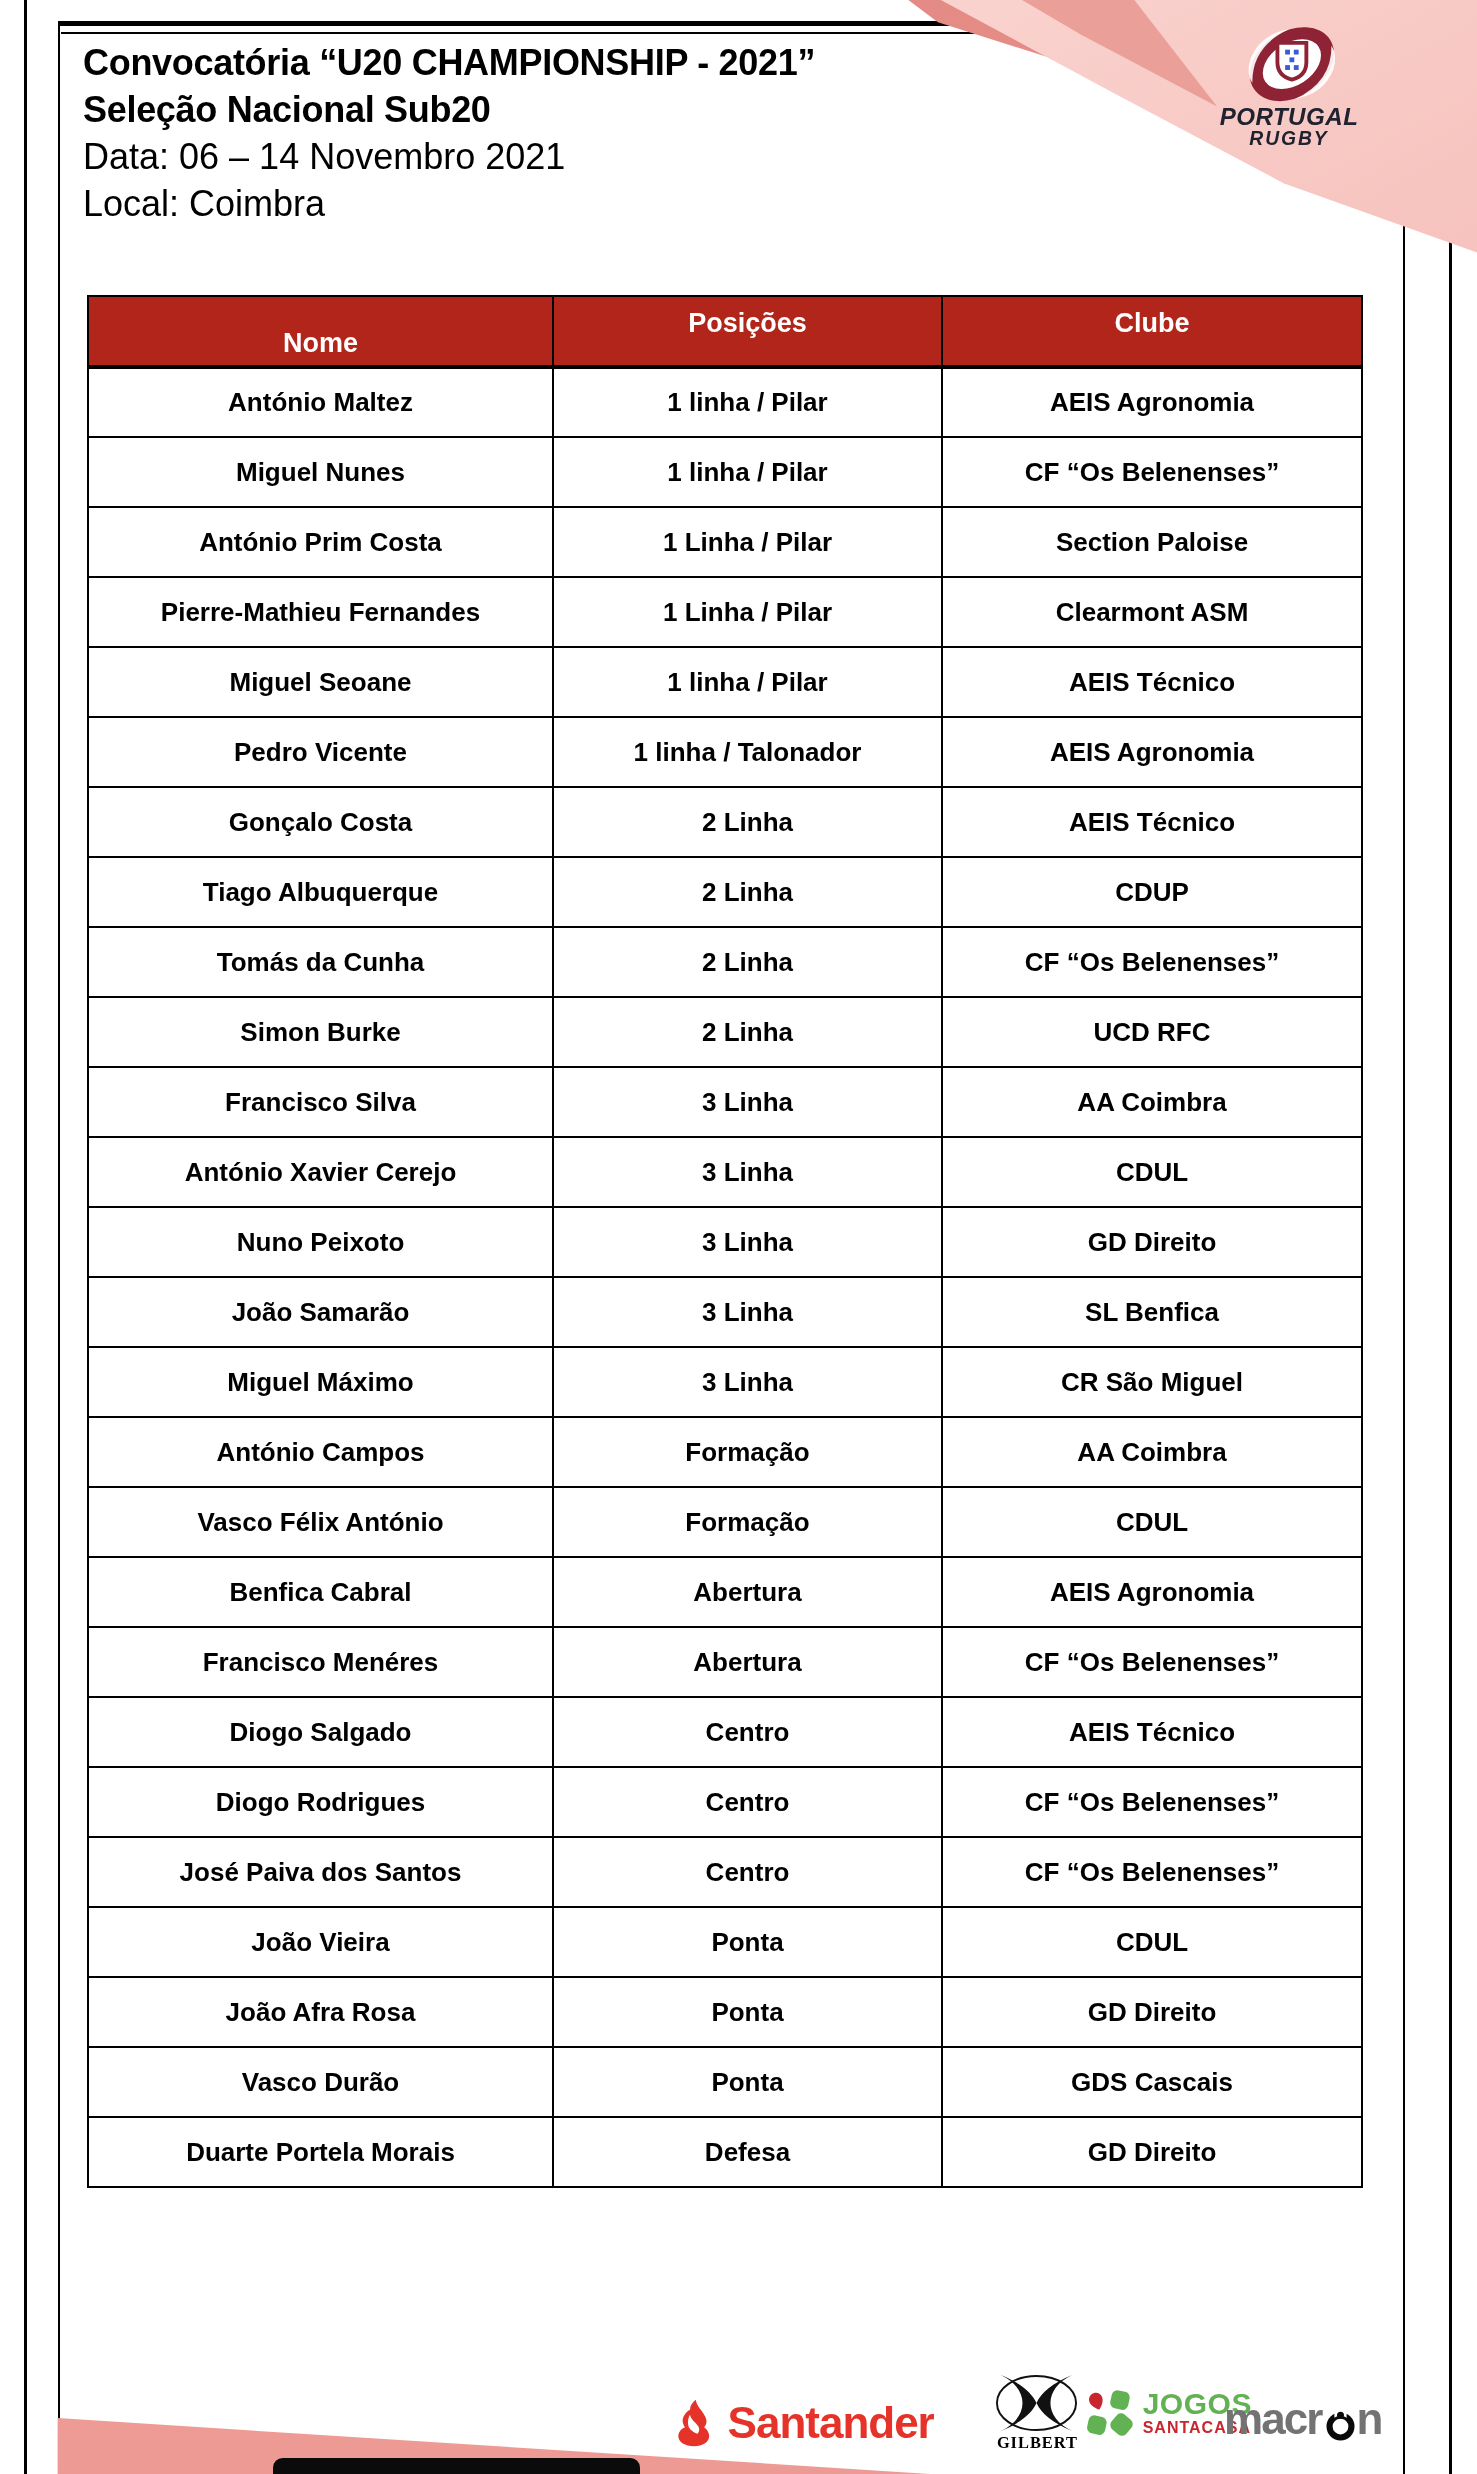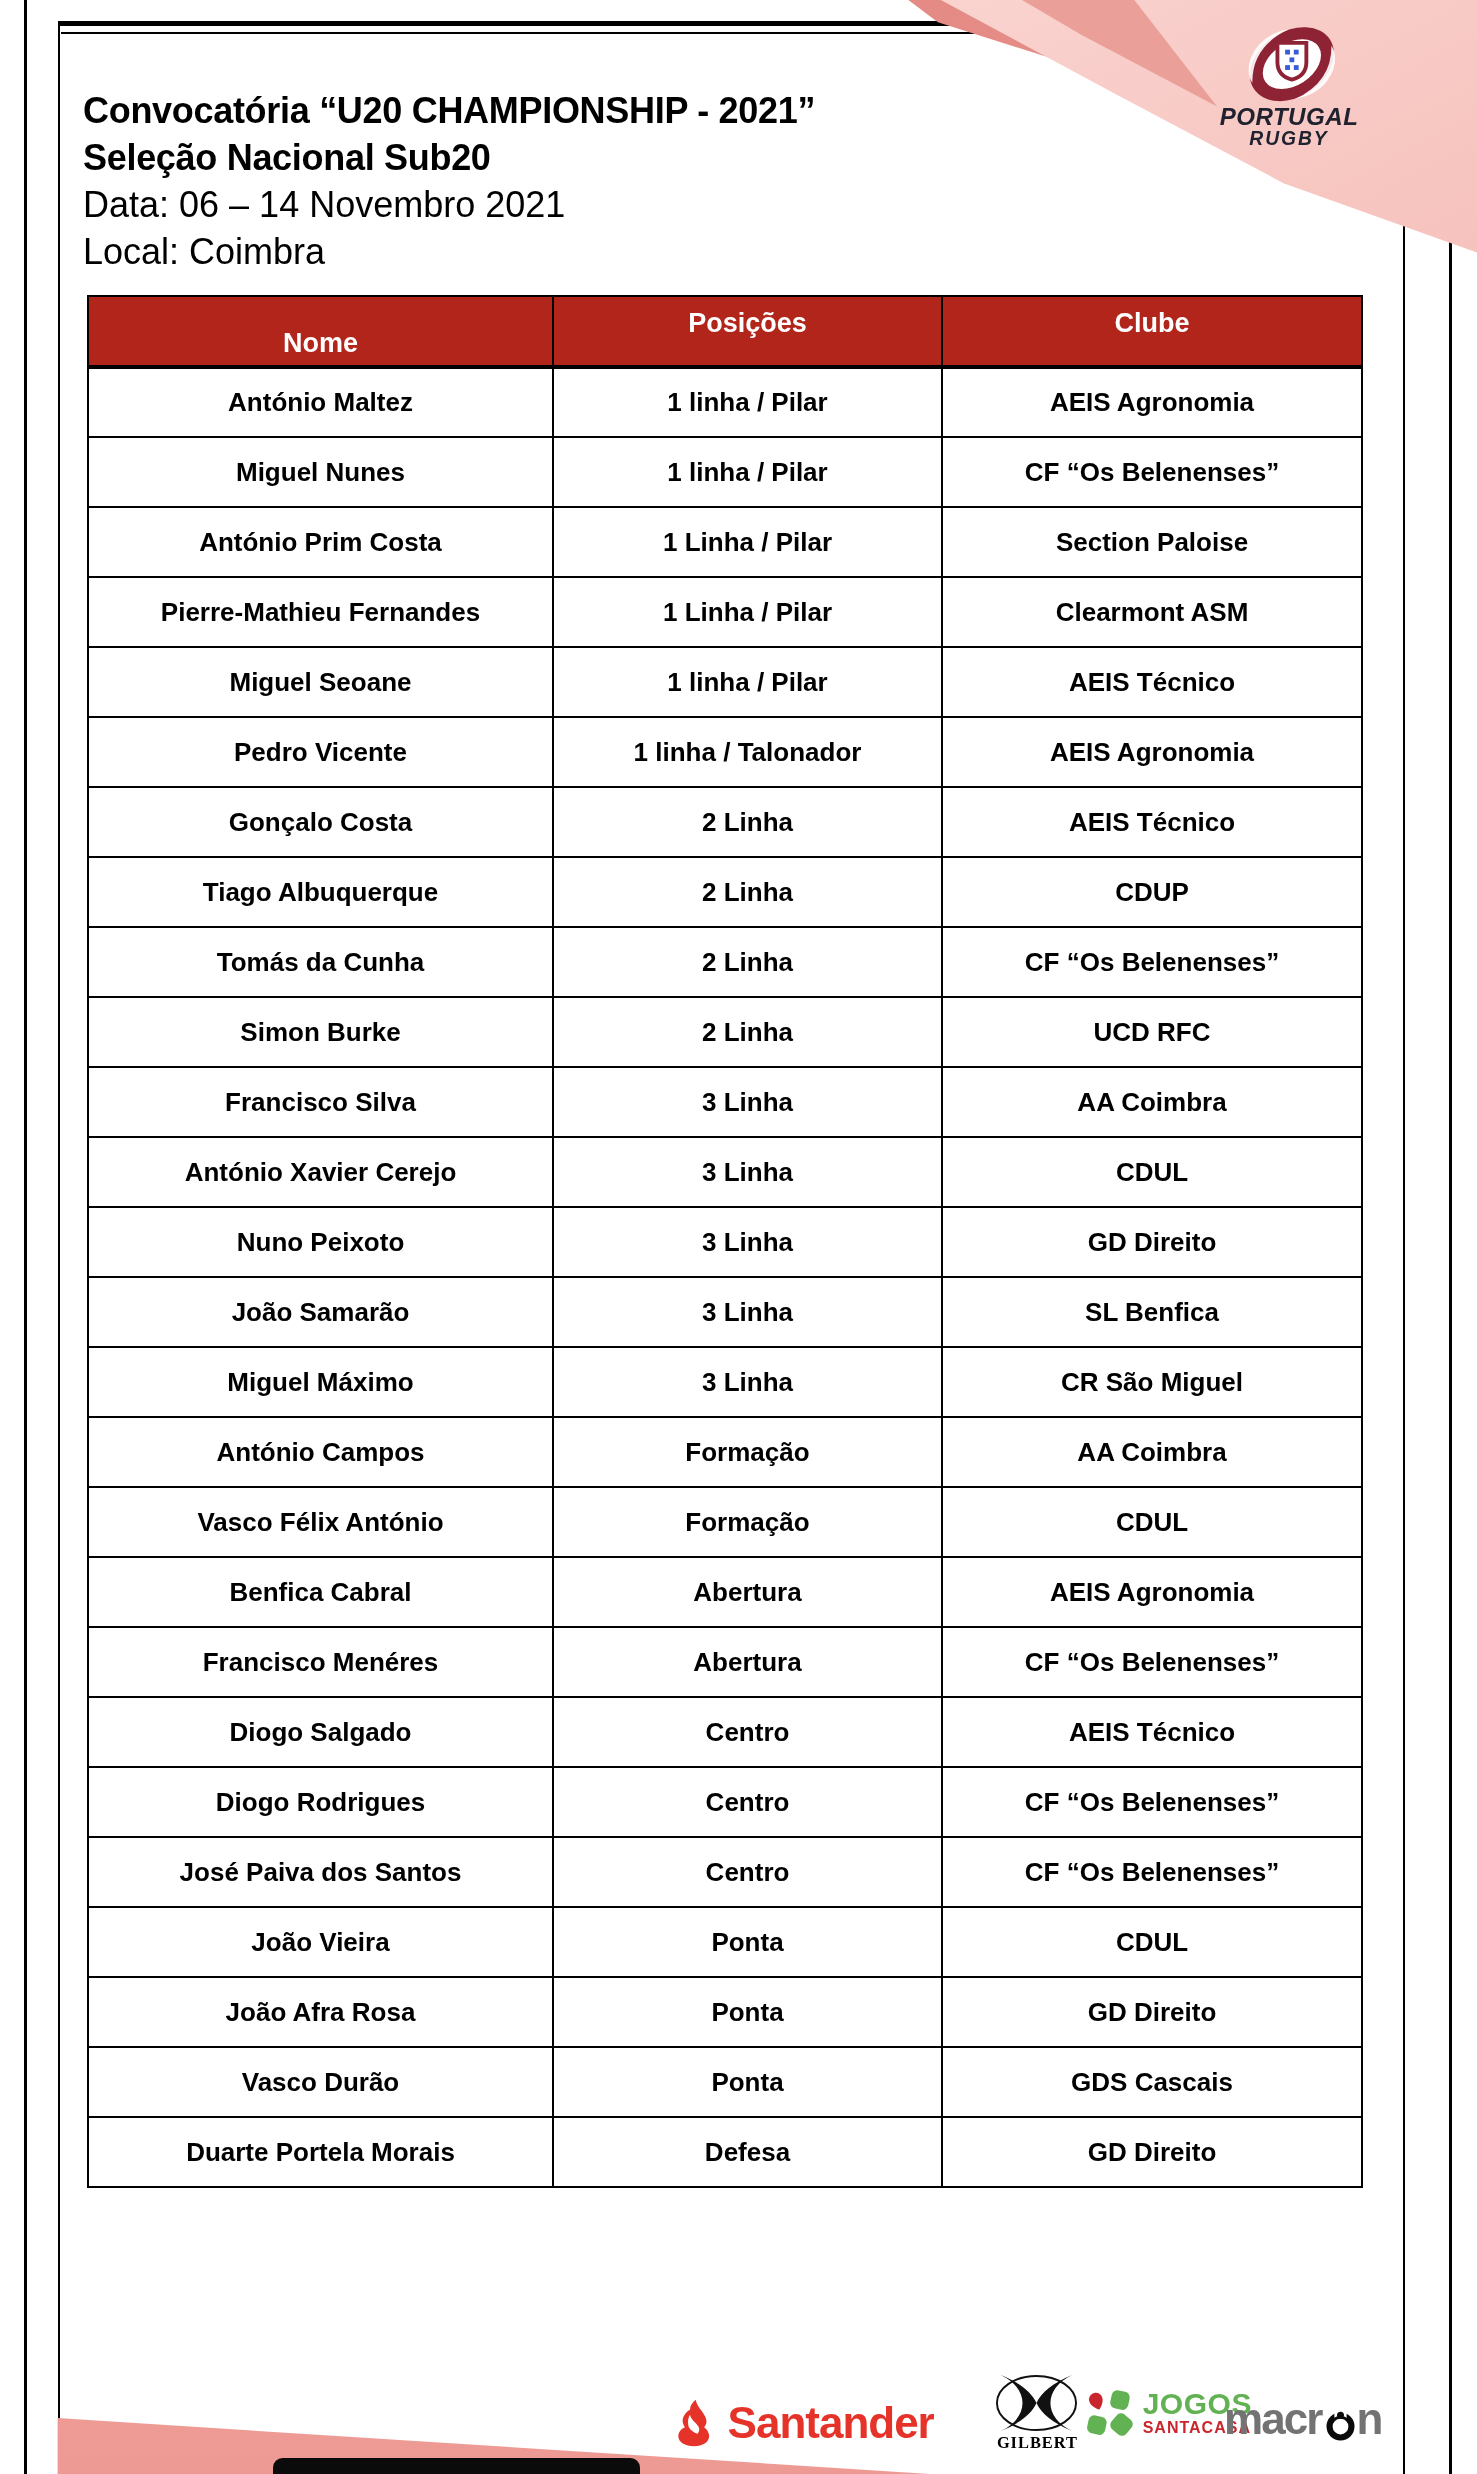--- a/index.html
+++ b/index.html
@@ -11,21 +11,21 @@
   .outer-line{position:absolute;top:0;width:2.9px;height:100%;background:#000;z-index:1;}
   .outer-line.left{left:24px;}
   .outer-line.right{left:1449px;}
   
   .frame{
     position:absolute;left:58px;top:21px;width:1347px;height:2472px;
     border:2.9px solid #000;border-top:5.8px solid #000;box-sizing:border-box;z-index:1;
   }
   .frame-thin{position:absolute;left:61px;top:32px;width:1338px;height:1.9px;background:#000;z-index:1;}
   
-  .title-block{position:absolute;left:83px;top:39px;z-index:2;font-size:36px;line-height:47px;margin-top:48px;}
+  .title-block{position:absolute;left:83px;top:39px;z-index:2;font-size:36px;line-height:47px;}
   .title-block .bold{font-weight:bold;letter-spacing:-0.3px;}
   
   .ribbon-dark{
     position:absolute;inset:0;z-index:3;pointer-events:none;
     background:linear-gradient(140deg,var(--ribbon-dark,#e2837d),#efa8a2);
     clip-path:polygon(61.5% 0, 70.5% 0, 82% 4.4%, 63.5% 0.9%);
   }
   .ribbon-main{
     position:absolute;inset:0;z-index:3;pointer-events:none;
     background:linear-gradient(152deg,#fbdcd9 6%,#f5bab4 40%,var(--ribbon-main,#ee9b94) 78%);

